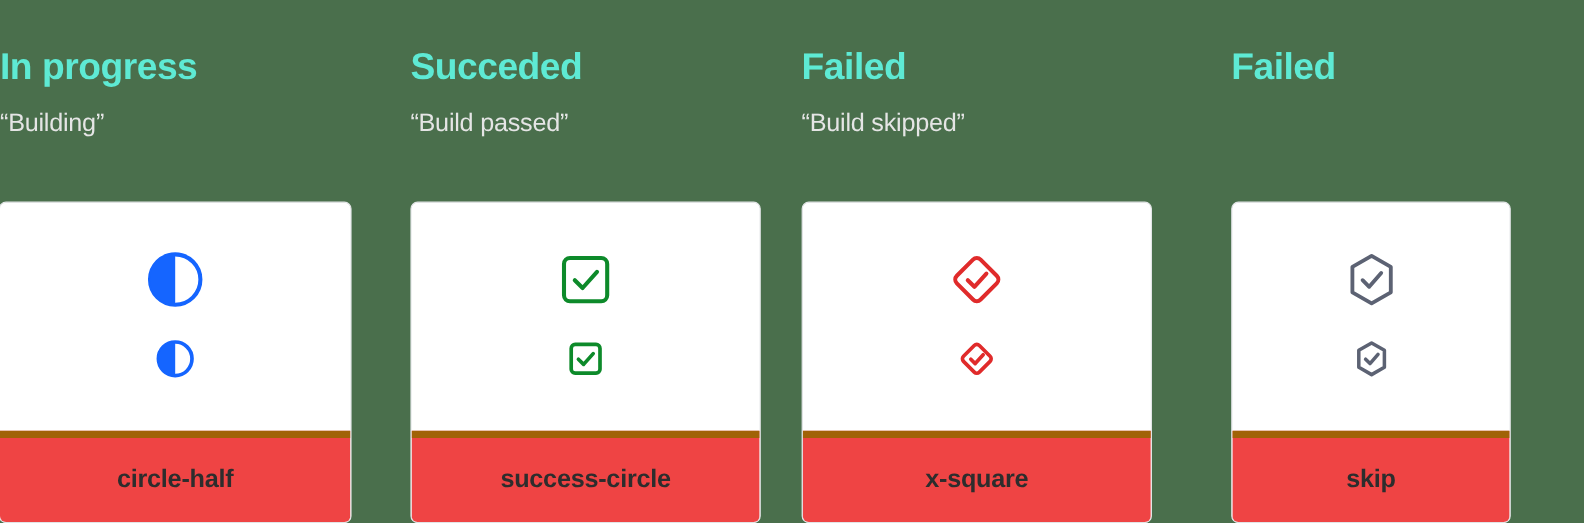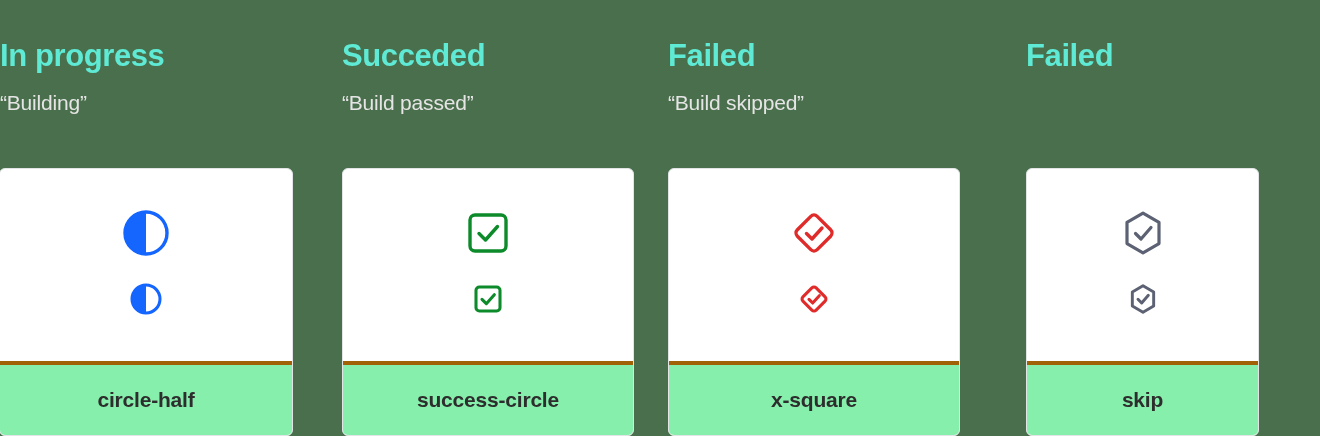--- a/index.html
+++ b/index.html
@@ -91,22 +91,22 @@
   }
   .icon-small {
     width: 32px;
     height: 32px;
     display: block;
   }
 
   .card-footer {
     flex: 0 0 auto;
     height: 70px;
-    background: #86efac;
-    border-top: 4px solid #a16207;
+    background: #ef4444;
+    border-top: 6px solid #a16207;
     display: flex;
     align-items: center;
     justify-content: center;
   }
   .card-footer-label {
     font-size: 21px;
     font-weight: bold;
     color: #2d2d2d;
     letter-spacing: -0.2px;
     white-space: nowrap;

